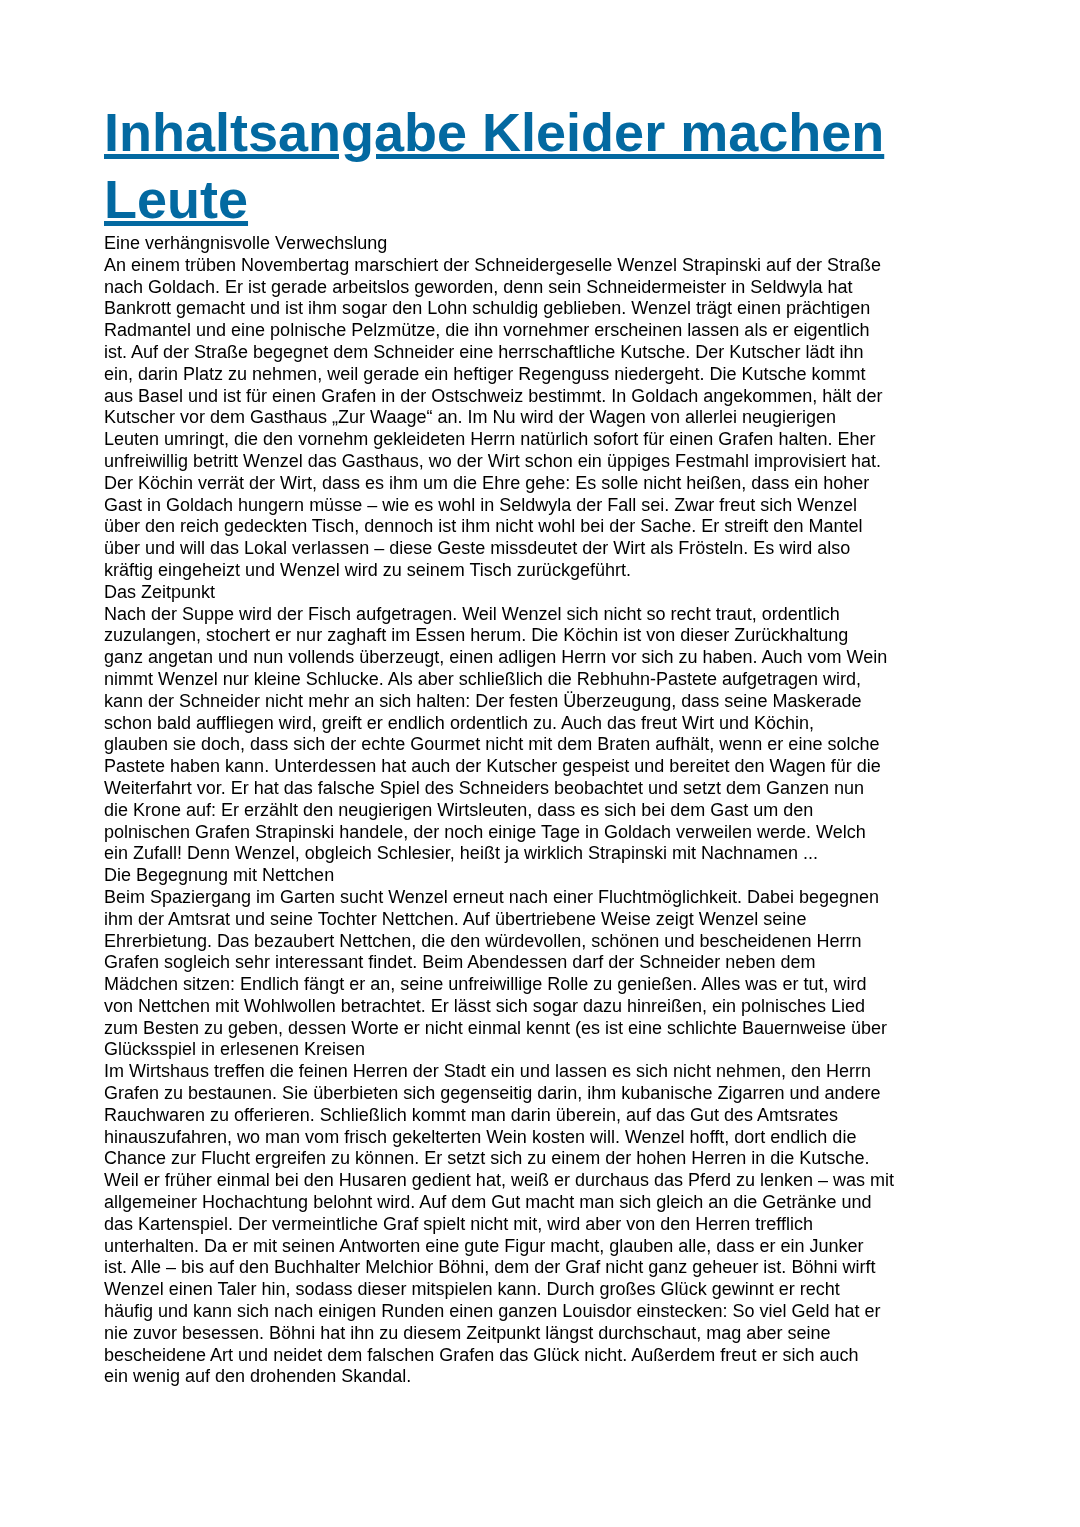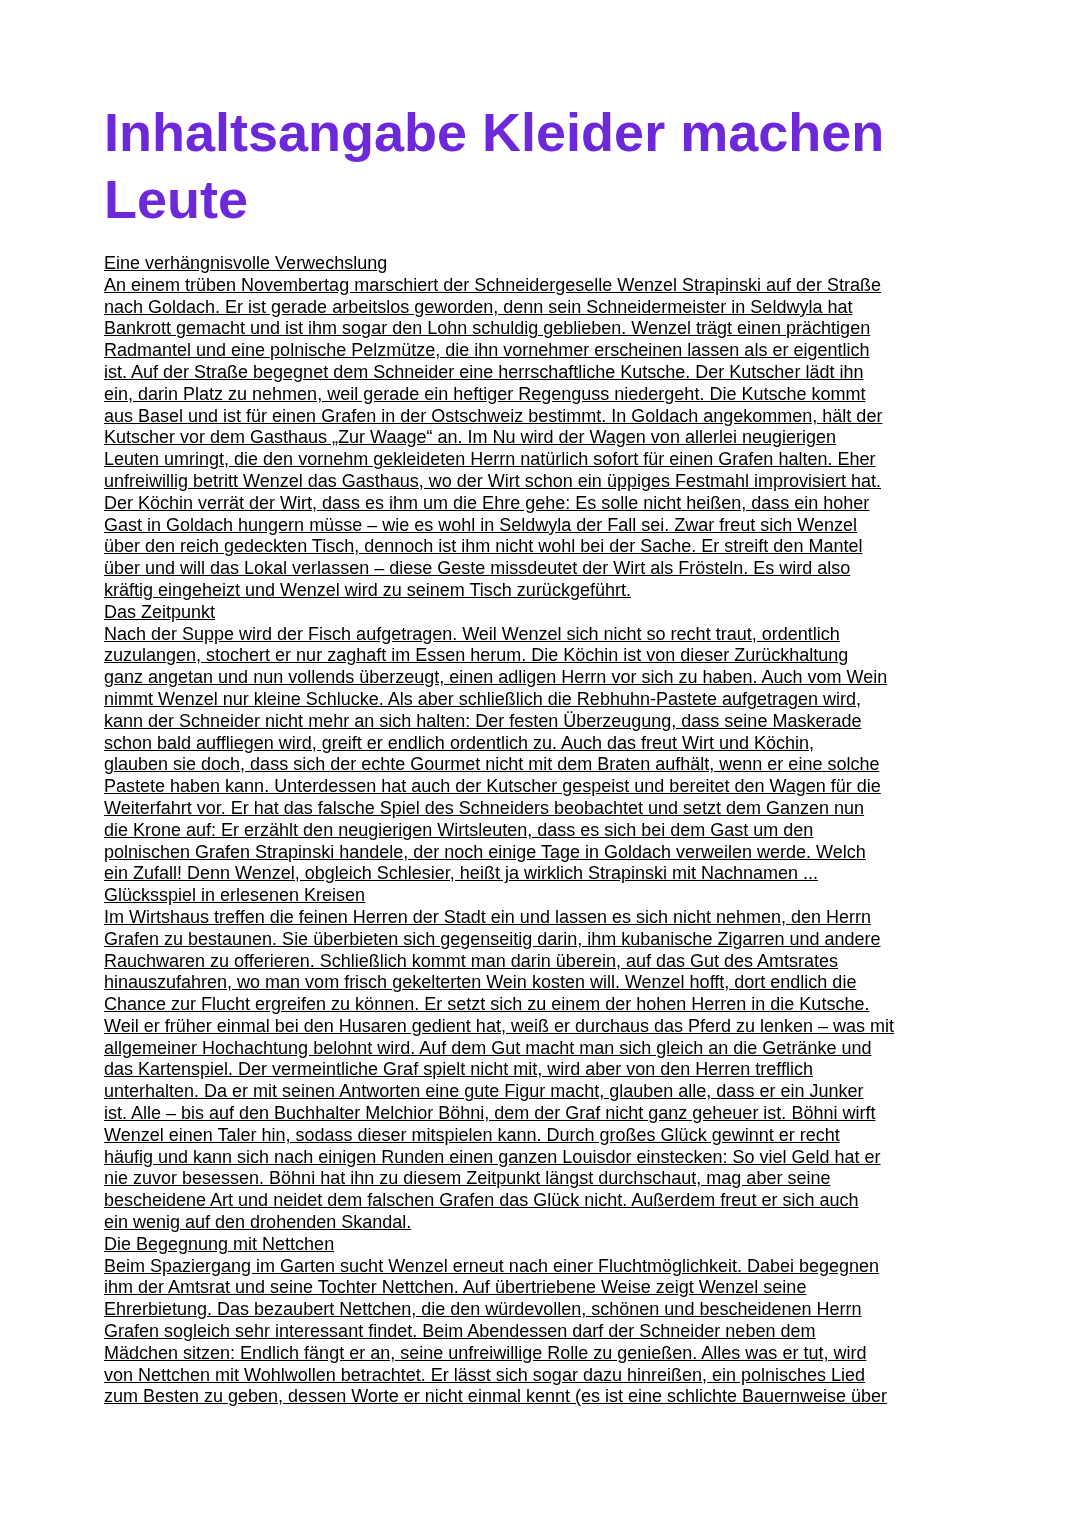--- a/index.html
+++ b/index.html
@@ -20,27 +20,26 @@
     top: 99px;
     width: 930px;
   }
   .title {
     margin: 0;
     padding: 0;
     font-family: "Liberation Sans", sans-serif;
     font-weight: 700;
     font-size: 54px;
     line-height: 67px;
-    color: #6d28d9;
+    color: #0369a1;
     white-space: pre-line;
     letter-spacing: 0;
+    text-decoration: underline;
   }
   .content {
-    margin-top: 20px;
-    text-decoration: underline;
   }
   .section {
     margin: 0;
     padding: 0;
   }
   .heading, .para {
     margin: 0;
     padding: 0;
     font-family: "Liberation Sans", sans-serif;
     font-weight: 400;
@@ -88,43 +87,43 @@
 schon bald auffliegen wird, greift er endlich ordentlich zu. Auch das freut Wirt und Köchin,
 glauben sie doch, dass sich der echte Gourmet nicht mit dem Braten aufhält, wenn er eine solche
 Pastete haben kann. Unterdessen hat auch der Kutscher gespeist und bereitet den Wagen für die
 Weiterfahrt vor. Er hat das falsche Spiel des Schneiders beobachtet und setzt dem Ganzen nun
 die Krone auf: Er erzählt den neugierigen Wirtsleuten, dass es sich bei dem Gast um den
 polnischen Grafen Strapinski handele, der noch einige Tage in Goldach verweilen werde. Welch
 ein Zufall! Denn Wenzel, obgleich Schlesier, heißt ja wirklich Strapinski mit Nachnamen ...</div>
       </section>
 
       <section class="section">
+        <div class="heading">Die Begegnung mit Nettchen</div>
+        <div class="para">Beim Spaziergang im Garten sucht Wenzel erneut nach einer Fluchtmöglichkeit. Dabei begegnen
+ihm der Amtsrat und seine Tochter Nettchen. Auf übertriebene Weise zeigt Wenzel seine
+Ehrerbietung. Das bezaubert Nettchen, die den würdevollen, schönen und bescheidenen Herrn
+Grafen sogleich sehr interessant findet. Beim Abendessen darf der Schneider neben dem
+Mädchen sitzen: Endlich fängt er an, seine unfreiwillige Rolle zu genießen. Alles was er tut, wird
+von Nettchen mit Wohlwollen betrachtet. Er lässt sich sogar dazu hinreißen, ein polnisches Lied
+zum Besten zu geben, dessen Worte er nicht einmal kennt (es ist eine schlichte Bauernweise über</div>
+      </section>
+
+      <section class="section">
         <div class="heading">Glücksspiel in erlesenen Kreisen</div>
         <div class="para">Im Wirtshaus treffen die feinen Herren der Stadt ein und lassen es sich nicht nehmen, den Herrn
 Grafen zu bestaunen. Sie überbieten sich gegenseitig darin, ihm kubanische Zigarren und andere
 Rauchwaren zu offerieren. Schließlich kommt man darin überein, auf das Gut des Amtsrates
 hinauszufahren, wo man vom frisch gekelterten Wein kosten will. Wenzel hofft, dort endlich die
 Chance zur Flucht ergreifen zu können. Er setzt sich zu einem der hohen Herren in die Kutsche.
 Weil er früher einmal bei den Husaren gedient hat, weiß er durchaus das Pferd zu lenken – was mit
 allgemeiner Hochachtung belohnt wird. Auf dem Gut macht man sich gleich an die Getränke und
 das Kartenspiel. Der vermeintliche Graf spielt nicht mit, wird aber von den Herren trefflich
 unterhalten. Da er mit seinen Antworten eine gute Figur macht, glauben alle, dass er ein Junker
 ist. Alle – bis auf den Buchhalter Melchior Böhni, dem der Graf nicht ganz geheuer ist. Böhni wirft
 Wenzel einen Taler hin, sodass dieser mitspielen kann. Durch großes Glück gewinnt er recht
 häufig und kann sich nach einigen Runden einen ganzen Louisdor einstecken: So viel Geld hat er
 nie zuvor besessen. Böhni hat ihn zu diesem Zeitpunkt längst durchschaut, mag aber seine
 bescheidene Art und neidet dem falschen Grafen das Glück nicht. Außerdem freut er sich auch
 ein wenig auf den drohenden Skandal.</div>
       </section>
-
-      <section class="section">
-        <div class="heading">Die Begegnung mit Nettchen</div>
-        <div class="para">Beim Spaziergang im Garten sucht Wenzel erneut nach einer Fluchtmöglichkeit. Dabei begegnen
-ihm der Amtsrat und seine Tochter Nettchen. Auf übertriebene Weise zeigt Wenzel seine
-Ehrerbietung. Das bezaubert Nettchen, die den würdevollen, schönen und bescheidenen Herrn
-Grafen sogleich sehr interessant findet. Beim Abendessen darf der Schneider neben dem
-Mädchen sitzen: Endlich fängt er an, seine unfreiwillige Rolle zu genießen. Alles was er tut, wird
-von Nettchen mit Wohlwollen betrachtet. Er lässt sich sogar dazu hinreißen, ein polnisches Lied
-zum Besten zu geben, dessen Worte er nicht einmal kennt (es ist eine schlichte Bauernweise über</div>
-      </section>
     </div>
   </div>
 </div>
 
 </body></html>

